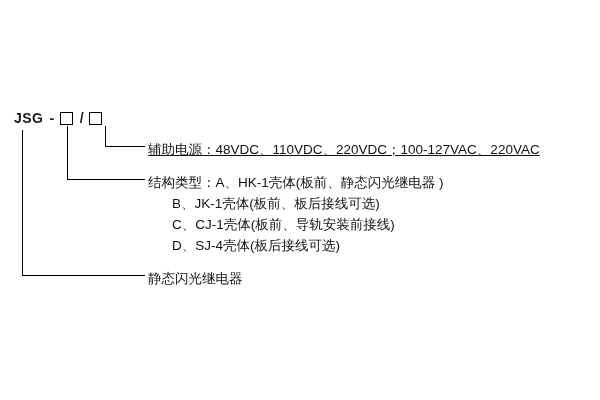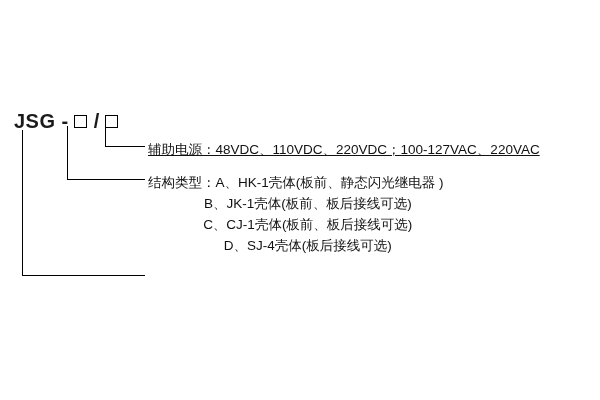--- a/index.html
+++ b/index.html
@@ -20,21 +20,21 @@
     height: 400px;
   }
 
   
   .code-row {
     position: absolute;
     left: 14px;
     top: 110px;
     display: flex;
     align-items: center;
-    font-size: 20px;
+    font-size: 14px;
     font-weight: bold;
     letter-spacing: 0.5px;
   }
   .code-row .seg {
     margin-right: 5px;
   }
   .code-row .dash {
     margin-right: 5px;
     margin-left: 1px;
   }
@@ -66,21 +66,21 @@
   
   .anno {
     position: absolute;
     font-size: 13.5px;
     line-height: 21px;
     white-space: nowrap;
     color: #111;
   }
   .anno.power   { left: 148px; top: 139px; text-decoration: underline; }
   .anno.struct  { left: 148px; top: 172px; }
-  .anno.struct .sub { padding-left: 24px; text-align: center; }
+  .anno.struct .sub { padding-left: 24px; }
   .anno.name    { left: 148px; top: 268px; }
 </style>
 </head>
 <body>
 
 <div id="diagram">
 
   <div class="code-row">
     <span class="seg">JSG</span>
     <span class="dash">-</span>
@@ -98,18 +98,21 @@
   <div class="vline" style="left:22px; top:130px; height:145px;"></div>
   <div class="hline" style="left:22px; top:275px; width:123px;"></div>
 
   <div class="anno power">
     <div>辅助电源：48VDC、110VDC、220VDC；100-127VAC、220VAC</div>
   </div>
 
   <div class="anno struct">
     <div>结构类型：A、HK-1壳体(板前、静态闪光继电器 )</div>
     <div class="sub">B、JK-1壳体(板前、板后接线可选)</div>
-    <div class="sub">C、CJ-1壳体(板前、板后接线可选)</div>
+    <div class="sub">C、CJ-1壳体(板前、导轨安装前接线)</div>
     <div class="sub">D、SJ-4壳体(板后接线可选)</div>
   </div>
 
+  <div class="anno name">
+    <div>静态闪光继电器</div>
+  </div>
 
 </div>
 
 </body></html>

